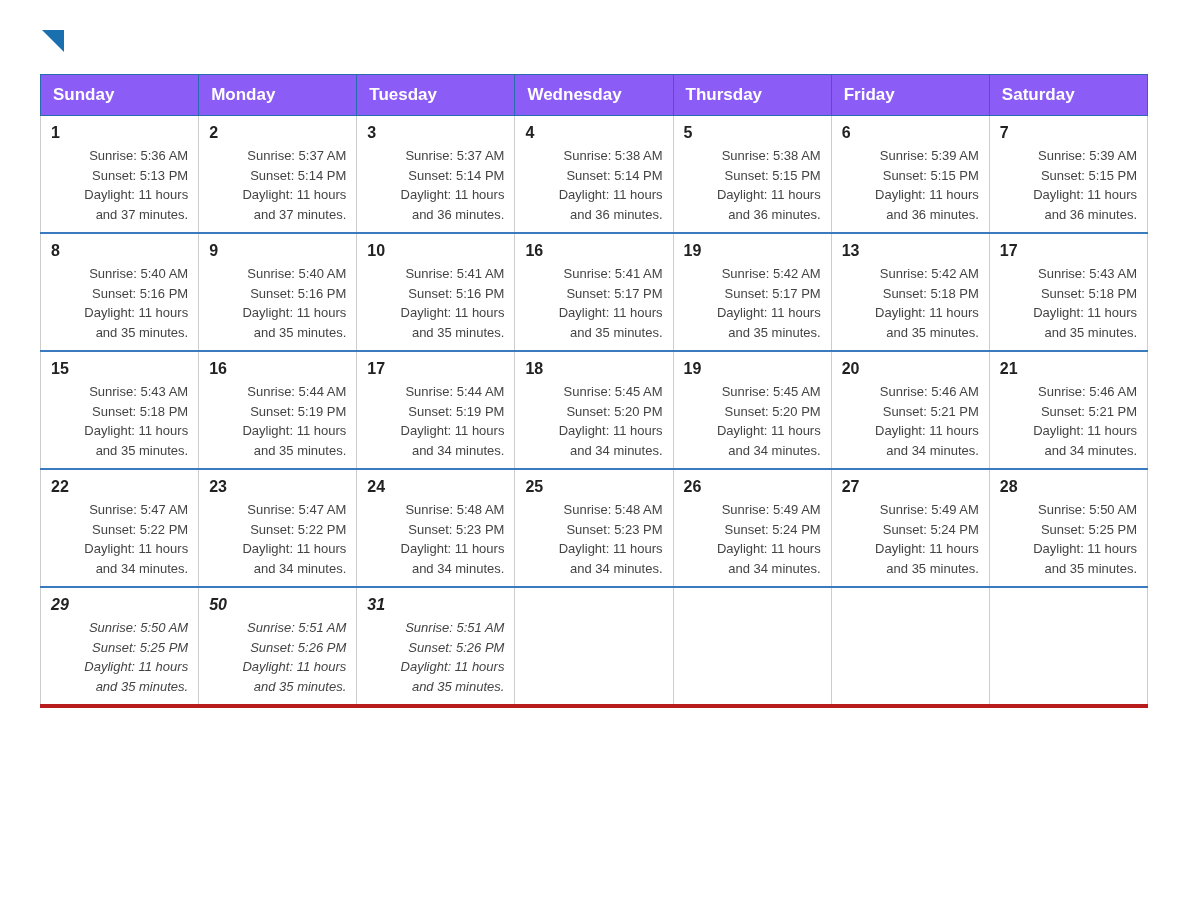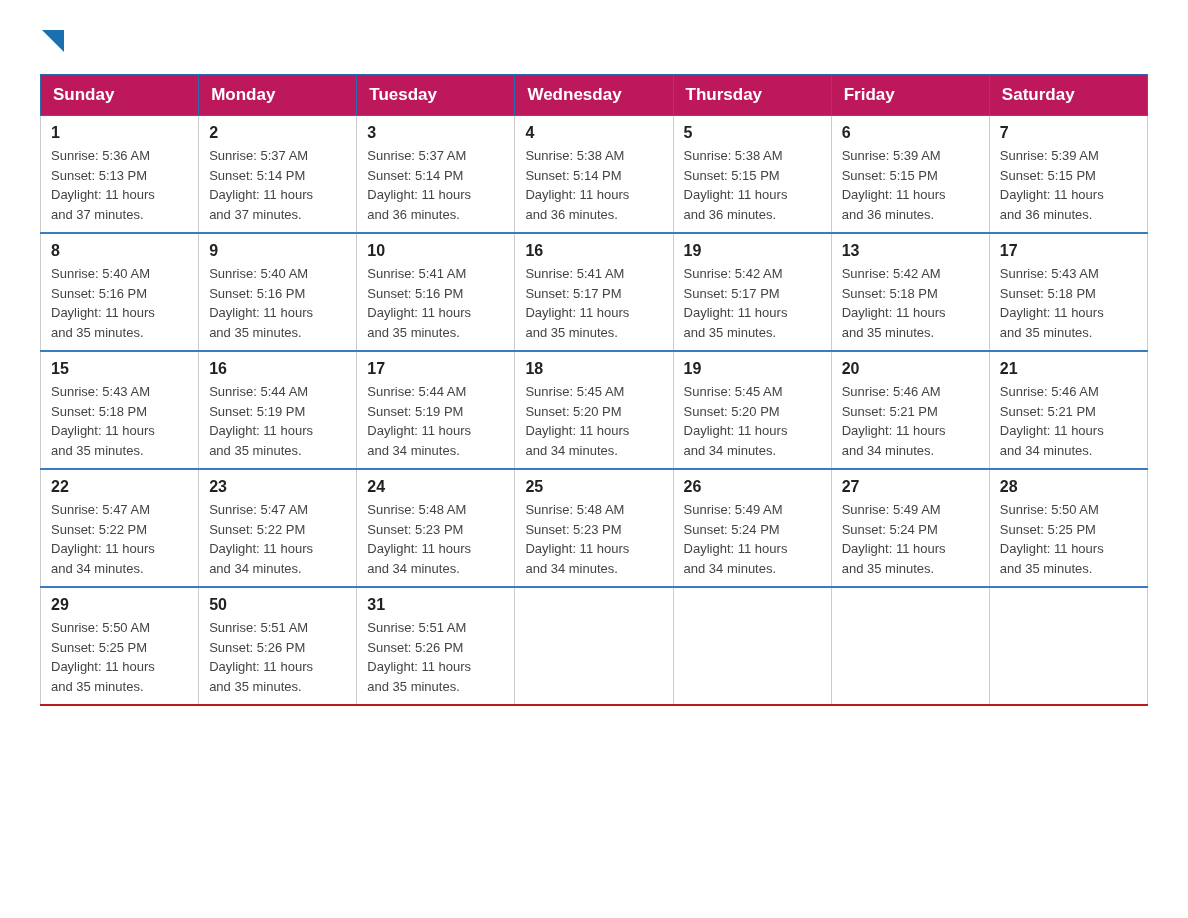--- a/index.html
+++ b/index.html
@@ -46,52 +46,54 @@
       font-size: 22px;
       color: #555;
       margin-top: 4px;
     }
     .calendar-table {
       width: 100%;
       border-collapse: collapse;
       border: 1px solid #3a7bbf;
     }
     .calendar-table th {
-      background-color: #be185d;
+      background-color: #8b5cf6;
       color: #fff;
       font-size: 17px;
       font-weight: bold;
       padding: 10px 12px;
       text-align: left;
       border: 1px solid #2a6aaf;
     }
     .calendar-table td {
       vertical-align: top;
       padding: 8px 10px;
       border: 1px solid #ccc;
       width: calc(100% / 7);
       min-height: 100px;
       font-size: 13.5px;
       color: #333;
       background: #fff;
     }
     .calendar-table tr:last-child td {
-      border-bottom: 2px solid #b91c1c;
+      border-bottom: 4px solid #b91c1c;
+      font-style: italic;
     }
     .day-number {
       font-size: 16px;
       font-weight: bold;
       color: #222;
       display: block;
       margin-bottom: 4px;
     }
     .day-info {
       font-size: 13px;
       color: #444;
       line-height: 1.5;
+      text-align: right;
     }
     .empty-cell {
       background: #fff;
     }
     .row-border-top td {
       border-top: 2px solid #3a7bbf;
     }
   </style>
 </head>
 <body>

